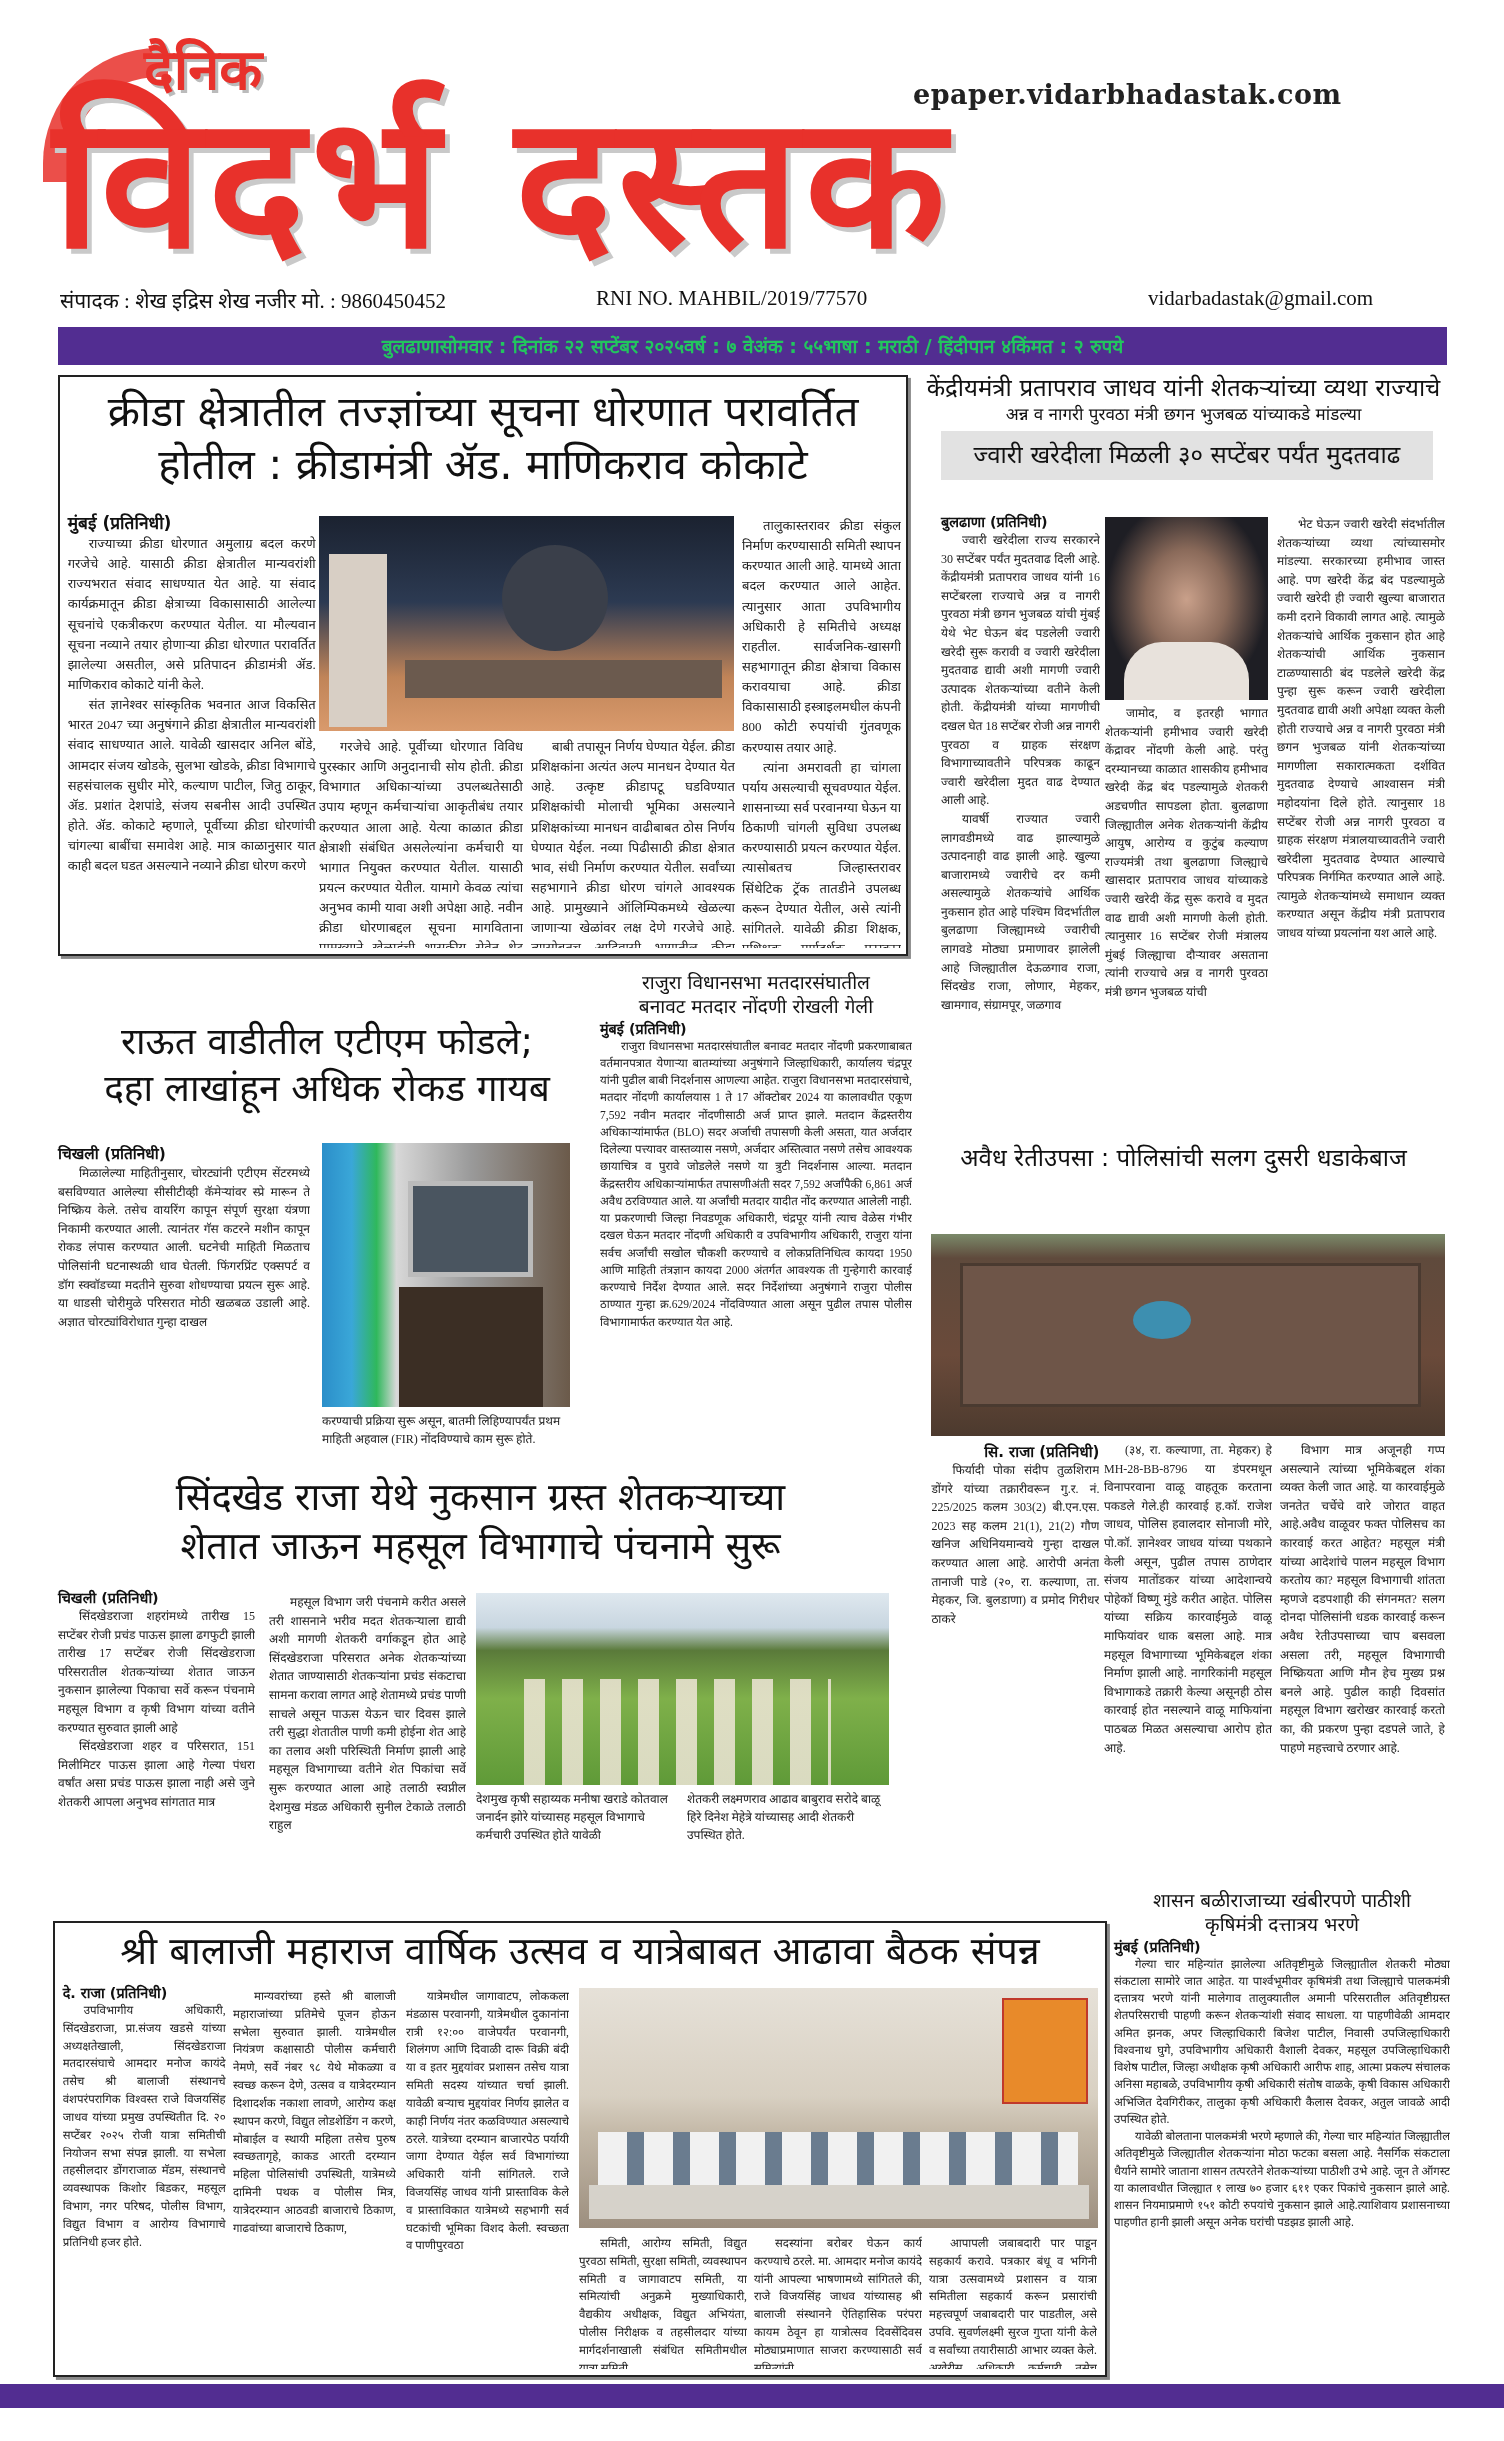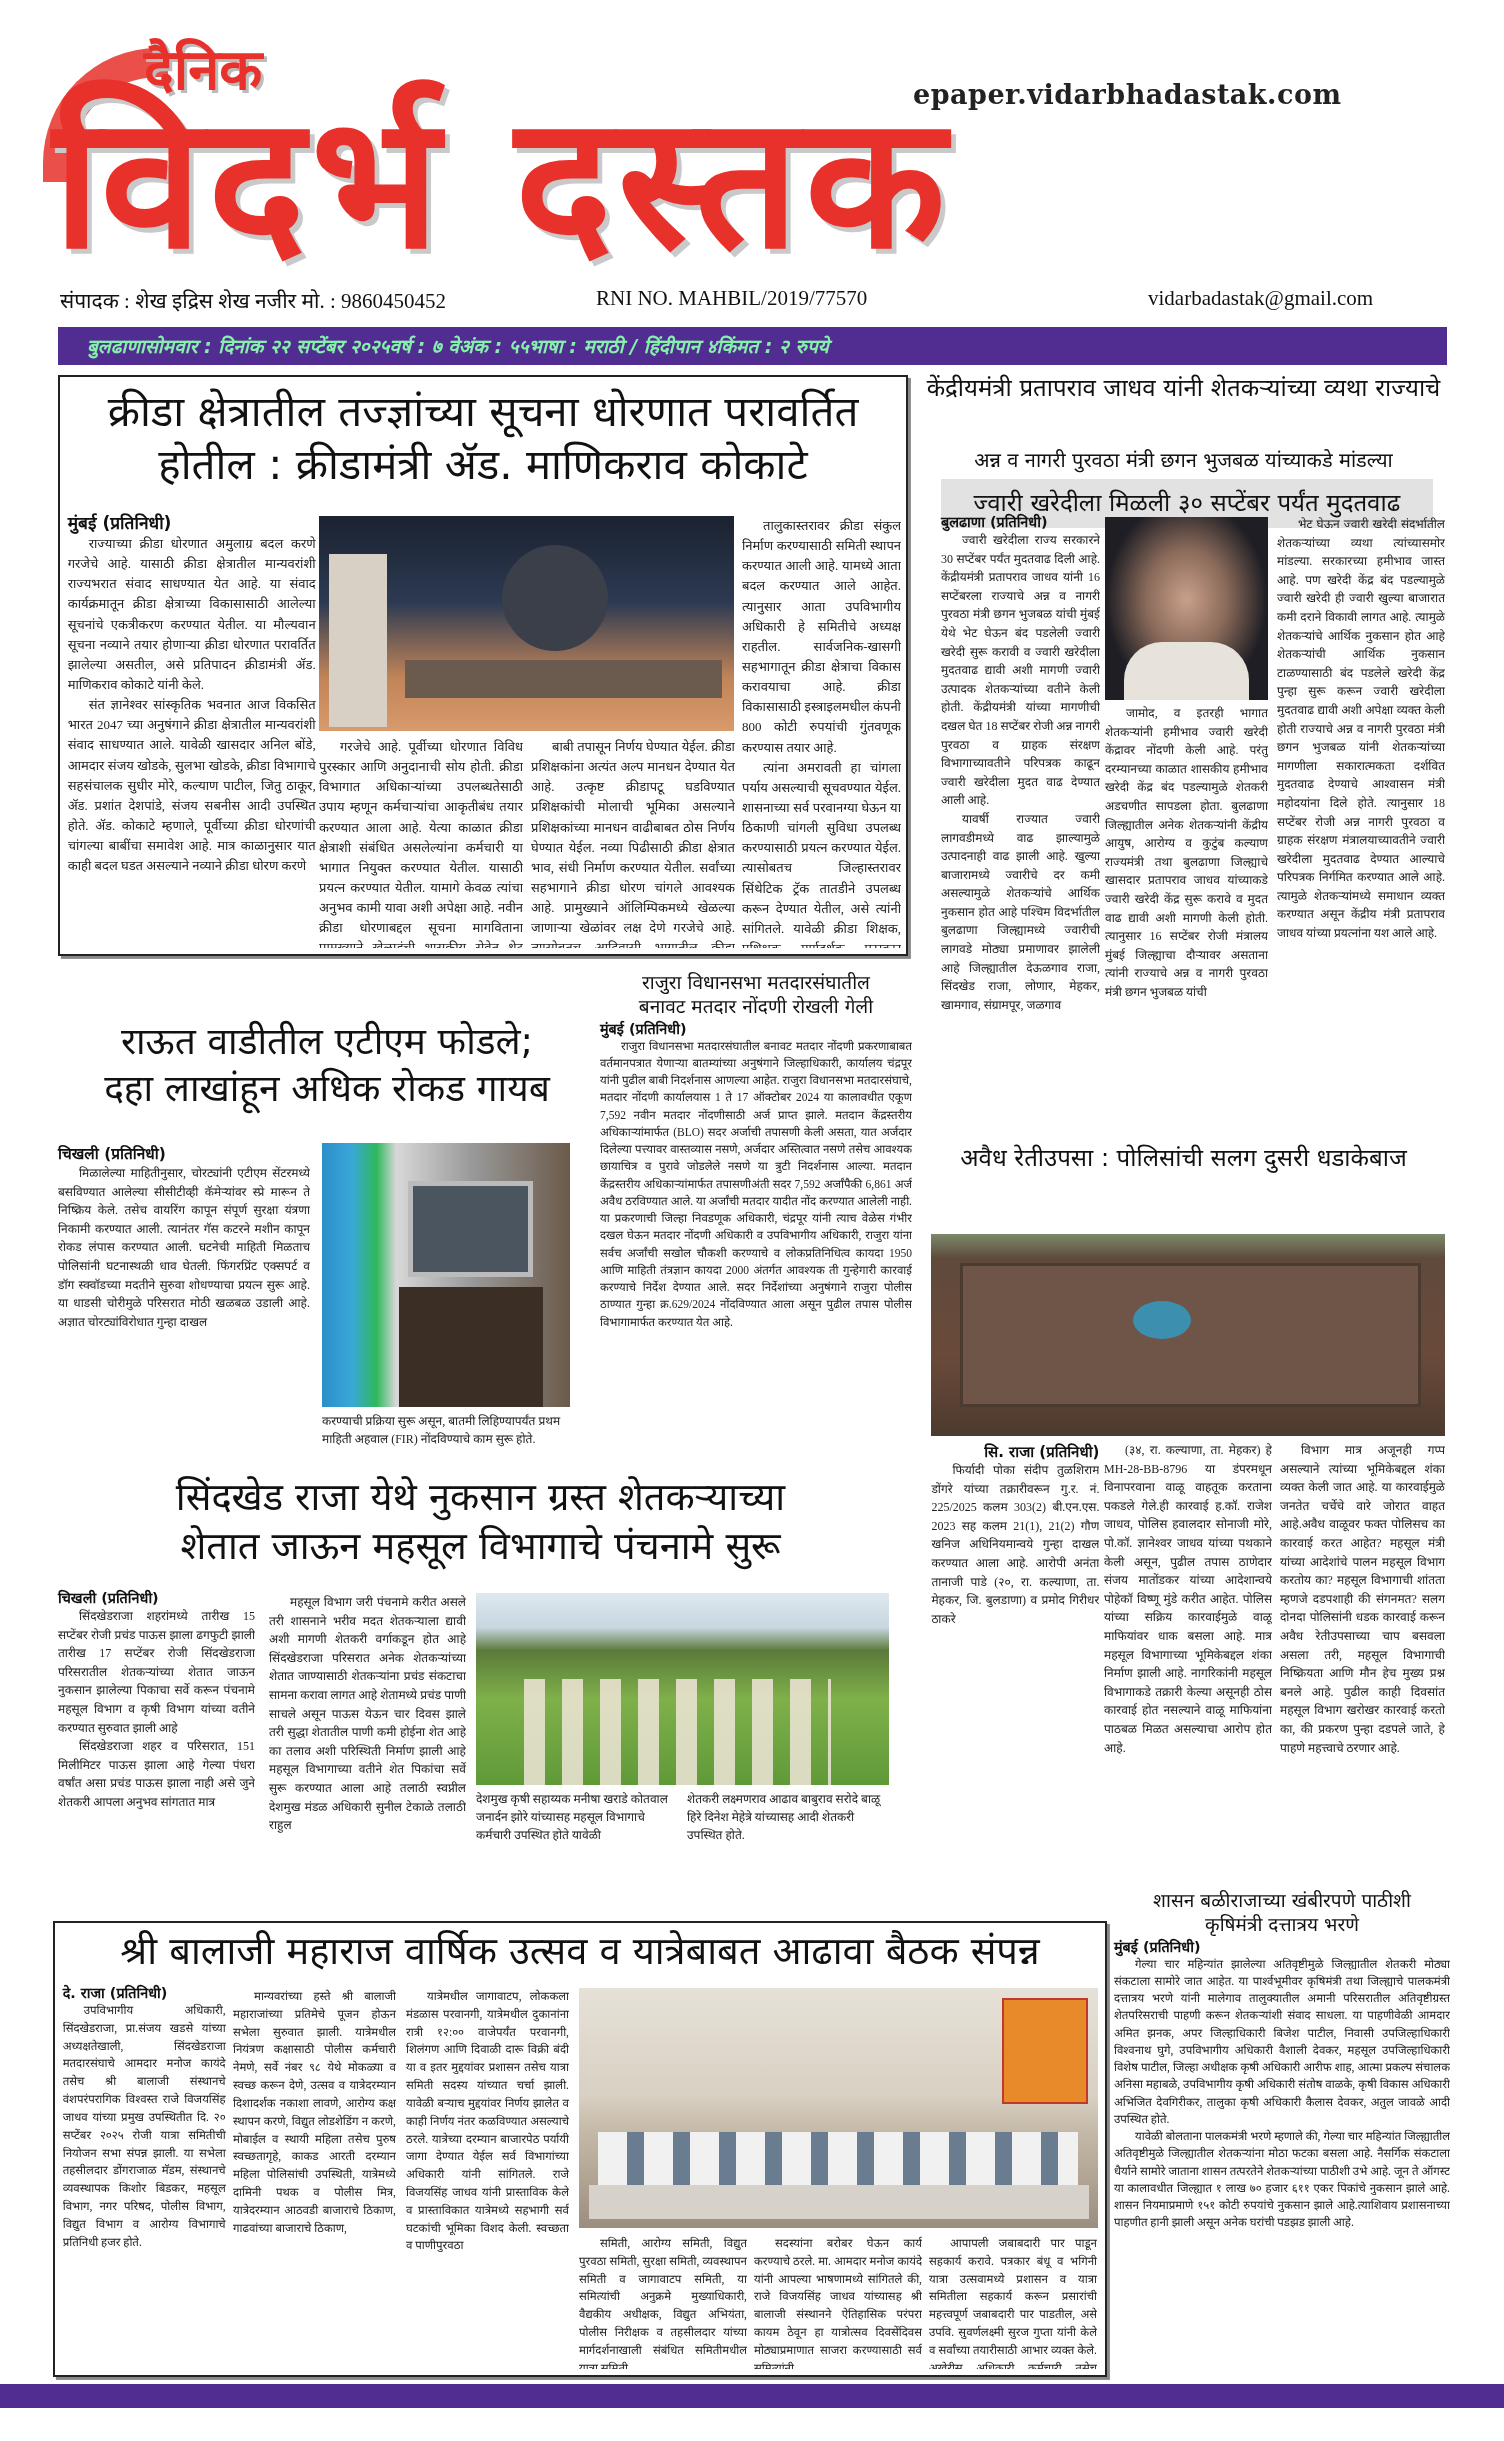--- a/index.html
+++ b/index.html
@@ -4,21 +4,21 @@
 <style>
   * { box-sizing: border-box; margin: 0; padding: 0; }
   body { width: 1504px; height: 2441px; background: #fff; font-family: "DejaVu Sans", sans-serif; color: #111; position: relative; overflow: hidden; }
   .abs { position: absolute; }
   
   .mast-dainik { left: 144px; top: 29px; font-size: 56px; font-weight: bold; color: #e8312b; font-family: "DejaVu Sans", sans-serif; text-shadow: 2.9px 2.9px 0 #bbb; }
   .mast-title { left: 53px; top: 91px; font-size: 183px; line-height: 183px; font-weight: bold; color: #e8312b; letter-spacing: 5.8px; text-shadow: 4.8px 4.8px 0 #c9c9c9; font-family: "DejaVu Sans", sans-serif; }
   .mast-swoosh { left: 43px; top: 48px; width: 125px; height: 134px; border-top: 29px solid #e8312b; border-left: 29px solid #e8312b; border-radius: 115px 0 0 0; opacity: .85; }
   .mast-epaper { left: 913px; top: 79px; font-size: 27px; font-weight: bold; font-family: "DejaVu Serif", serif; color: #222; letter-spacing: 0.5px; }
   .meta-line { top: 286px; font-size: 21px; font-family: "Liberation Serif", serif; color: #111; }
-  .purple-bar { left: 58px; top: 327px; width: 1389px; height: 38px; background: #522d91; color: #86efac; display: flex; align-items: center; justify-content: flex-start; padding: 0 29px; font-size: 19px; font-weight: bold; font-style: italic; }
+  .purple-bar { left: 58px; top: 327px; width: 1389px; height: 38px; background: #522d91; color: #22c55e; display: flex; align-items: center; justify-content: center; padding: 0 29px; font-size: 19px; font-weight: bold; }
   .bottom-bar { left: 0; top: 2384px; width: 1504px; height: 24px; background: #522d91; }
   
   .box { border: 2.9px solid #222; box-shadow: 2.9px 2.9px 0 #888; }
   .headline { font-weight: normal; text-align: center; color: #111; line-height: 1.28; }
   .dateline { font-weight: bold; font-size: 17.3px; }
   .col { font-size: 13px; line-height: 1.55; text-align: justify; font-family: "Liberation Serif", serif; color: #222; overflow: hidden; }
   .col p { text-indent: 21px; }
   .photo { overflow: hidden; position: absolute; }
   .caption { font-size: 13px; line-height: 1.5; font-family: "Liberation Serif", serif; color: #222; }
   .gray-band { background: #e2e2e2; }
@@ -67,21 +67,21 @@
       <p>बाबी तपासून निर्णय घेण्यात येईल. क्रीडा प्रशिक्षकांना अत्यंत अल्प मानधन देण्यात येत आहे. उत्कृष्ट क्रीडापटू घडविण्यात प्रशिक्षकांची मोलाची भूमिका असल्याने प्रशिक्षकांच्या मानधन वाढीबाबत ठोस निर्णय घेण्यात येईल. नव्या पिढीसाठी क्रीडा क्षेत्रात भाव, संधी निर्माण करण्यात येतील. सर्वांच्या सहभागाने क्रीडा धोरण चांगले आवश्यक आहे. प्रामुख्याने ऑलिम्पिकमध्ये खेळल्या जाणाऱ्या खेळांवर लक्ष देणे गरजेचे आहे. त्यासोबतच आदिवासी भागातील क्रीडा क्षेत्राचा विकास करून पायाभूत सुविधा उपलब्ध करून देण्यात येईल.</p>
     </div>
   <div class="abs col" style="left:682px;top:139px;width:159px;height:432px;">
     <p>तालुकास्तरावर क्रीडा संकुल निर्माण करण्यासाठी समिती स्थापन करण्यात आली आहे. यामध्ये आता बदल करण्यात आले आहेत. त्यानुसार आता उपविभागीय अधिकारी हे समितीचे अध्यक्ष राहतील. सार्वजनिक-खासगी सहभागातून क्रीडा क्षेत्राचा विकास करावयाचा आहे. क्रीडा विकासासाठी इस्त्राइलमधील कंपनी 800 कोटी रुपयांची गुंतवणूक करण्यास तयार आहे.</p>
     <p>त्यांना अमरावती हा चांगला पर्याय असल्याची सूचवण्यात येईल. शासनाच्या सर्व परवानग्या घेऊन या ठिकाणी चांगली सुविधा उपलब्ध करण्यासाठी प्रयत्न करण्यात येईल. त्यासोबतच जिल्हास्तरावर सिंथेटिक ट्रॅक तातडीने उपलब्ध करून देण्यात येतील, असे त्यांनी सांगितले. यावेळी क्रीडा शिक्षक, प्रशिक्षक, मार्गदर्शक, पुरस्कार विजेते, पत्रकार, नागरिक, खेळाडू यांच्याशी संवाद साधण्यात आला. उपस्थितांनी क्रीडा क्षेत्रात नव्याने आखणी करावयाच्या बाबी क्रीडामंत्री यांच्यासमोर मांडल्या.</p>
   </div>
 </div>
 
 <div class="abs" style="left:917px;top:373px;width:533px;height:759px;">
   <div class="headline" style="font-size:24px;">केंद्रीयमंत्री प्रतापराव जाधव यांनी शेतकऱ्यांच्या व्यथा राज्याचे</div>
-  <div class="headline" style="font-size:20px;margin-top:44px;">अन्न व नागरी पुरवठा मंत्री छगन भुजबळ यांच्याकडे मांडल्या</div>
+  <div class="headline" style="font-size:17px;">अन्न व नागरी पुरवठा मंत्री छगन भुजबळ यांच्याकडे मांडल्या</div>
   <div class="headline gray-band" style="font-size:24px;margin:5.8px 17.3px 3.8px 24px;padding:9px 0;">ज्वारी खरेदीला मिळली ३० सप्टेंबर पर्यंत मुदतवाढ</div>
   <div class="abs" style="left:24px;top:139px;width:159px;">
     <div class="dateline" style="font-size:14.4px;">बुलढाणा (प्रतिनिधी)</div>
     <div class="col" style="height:596px;font-size:12px;">
       <p>ज्वारी खरेदीला राज्य सरकारने 30 सप्टेंबर पर्यंत मुदतवाढ दिली आहे. केंद्रीयमंत्री प्रतापराव जाधव यांनी 16 सप्टेंबरला राज्याचे अन्न व नागरी पुरवठा मंत्री छगन भुजबळ यांची मुंबई येथे भेट घेऊन बंद पडलेली ज्वारी खरेदी सुरू करावी व ज्वारी खरेदीला मुदतवाढ द्यावी अशी मागणी ज्वारी उत्पादक शेतकऱ्यांच्या वतीने केली होती. केंद्रीयमंत्री यांच्या मागणीची दखल घेत 18 सप्टेंबर रोजी अन्न नागरी पुरवठा व ग्राहक संरक्षण विभागाच्यावतीने परिपत्रक काढून ज्वारी खरेदीला मुदत वाढ देण्यात आली आहे.</p>
       <p>यावर्षी राज्यात ज्वारी लागवडीमध्ये वाढ झाल्यामुळे उत्पादनाही वाढ झाली आहे. खुल्या बाजारामध्ये ज्वारीचे दर कमी असल्यामुळे शेतकऱ्यांचे आर्थिक नुकसान होत आहे पश्चिम विदर्भातील बुलढाणा जिल्ह्यामध्ये ज्वारीची लागवडे मोठ्या प्रमाणावर झालेली आहे जिल्ह्यातील देऊळगाव राजा, सिंदखेड राजा, लोणार, मेहकर, खामगाव, संग्रामपूर, जळगाव</p>
     </div>
   </div>
   <div class="photo" style="left:188px;top:144px;width:163px;height:183px;background:radial-gradient(ellipse at 50% 45%,#c9a08a 0%,#8a6a5a 35%,#1e1e24 70%);">
     <div class="abs" style="left:19px;top:125px;width:125px;height:58px;background:#e8e2dc;border-radius:38px 38px 0 0;"></div>

